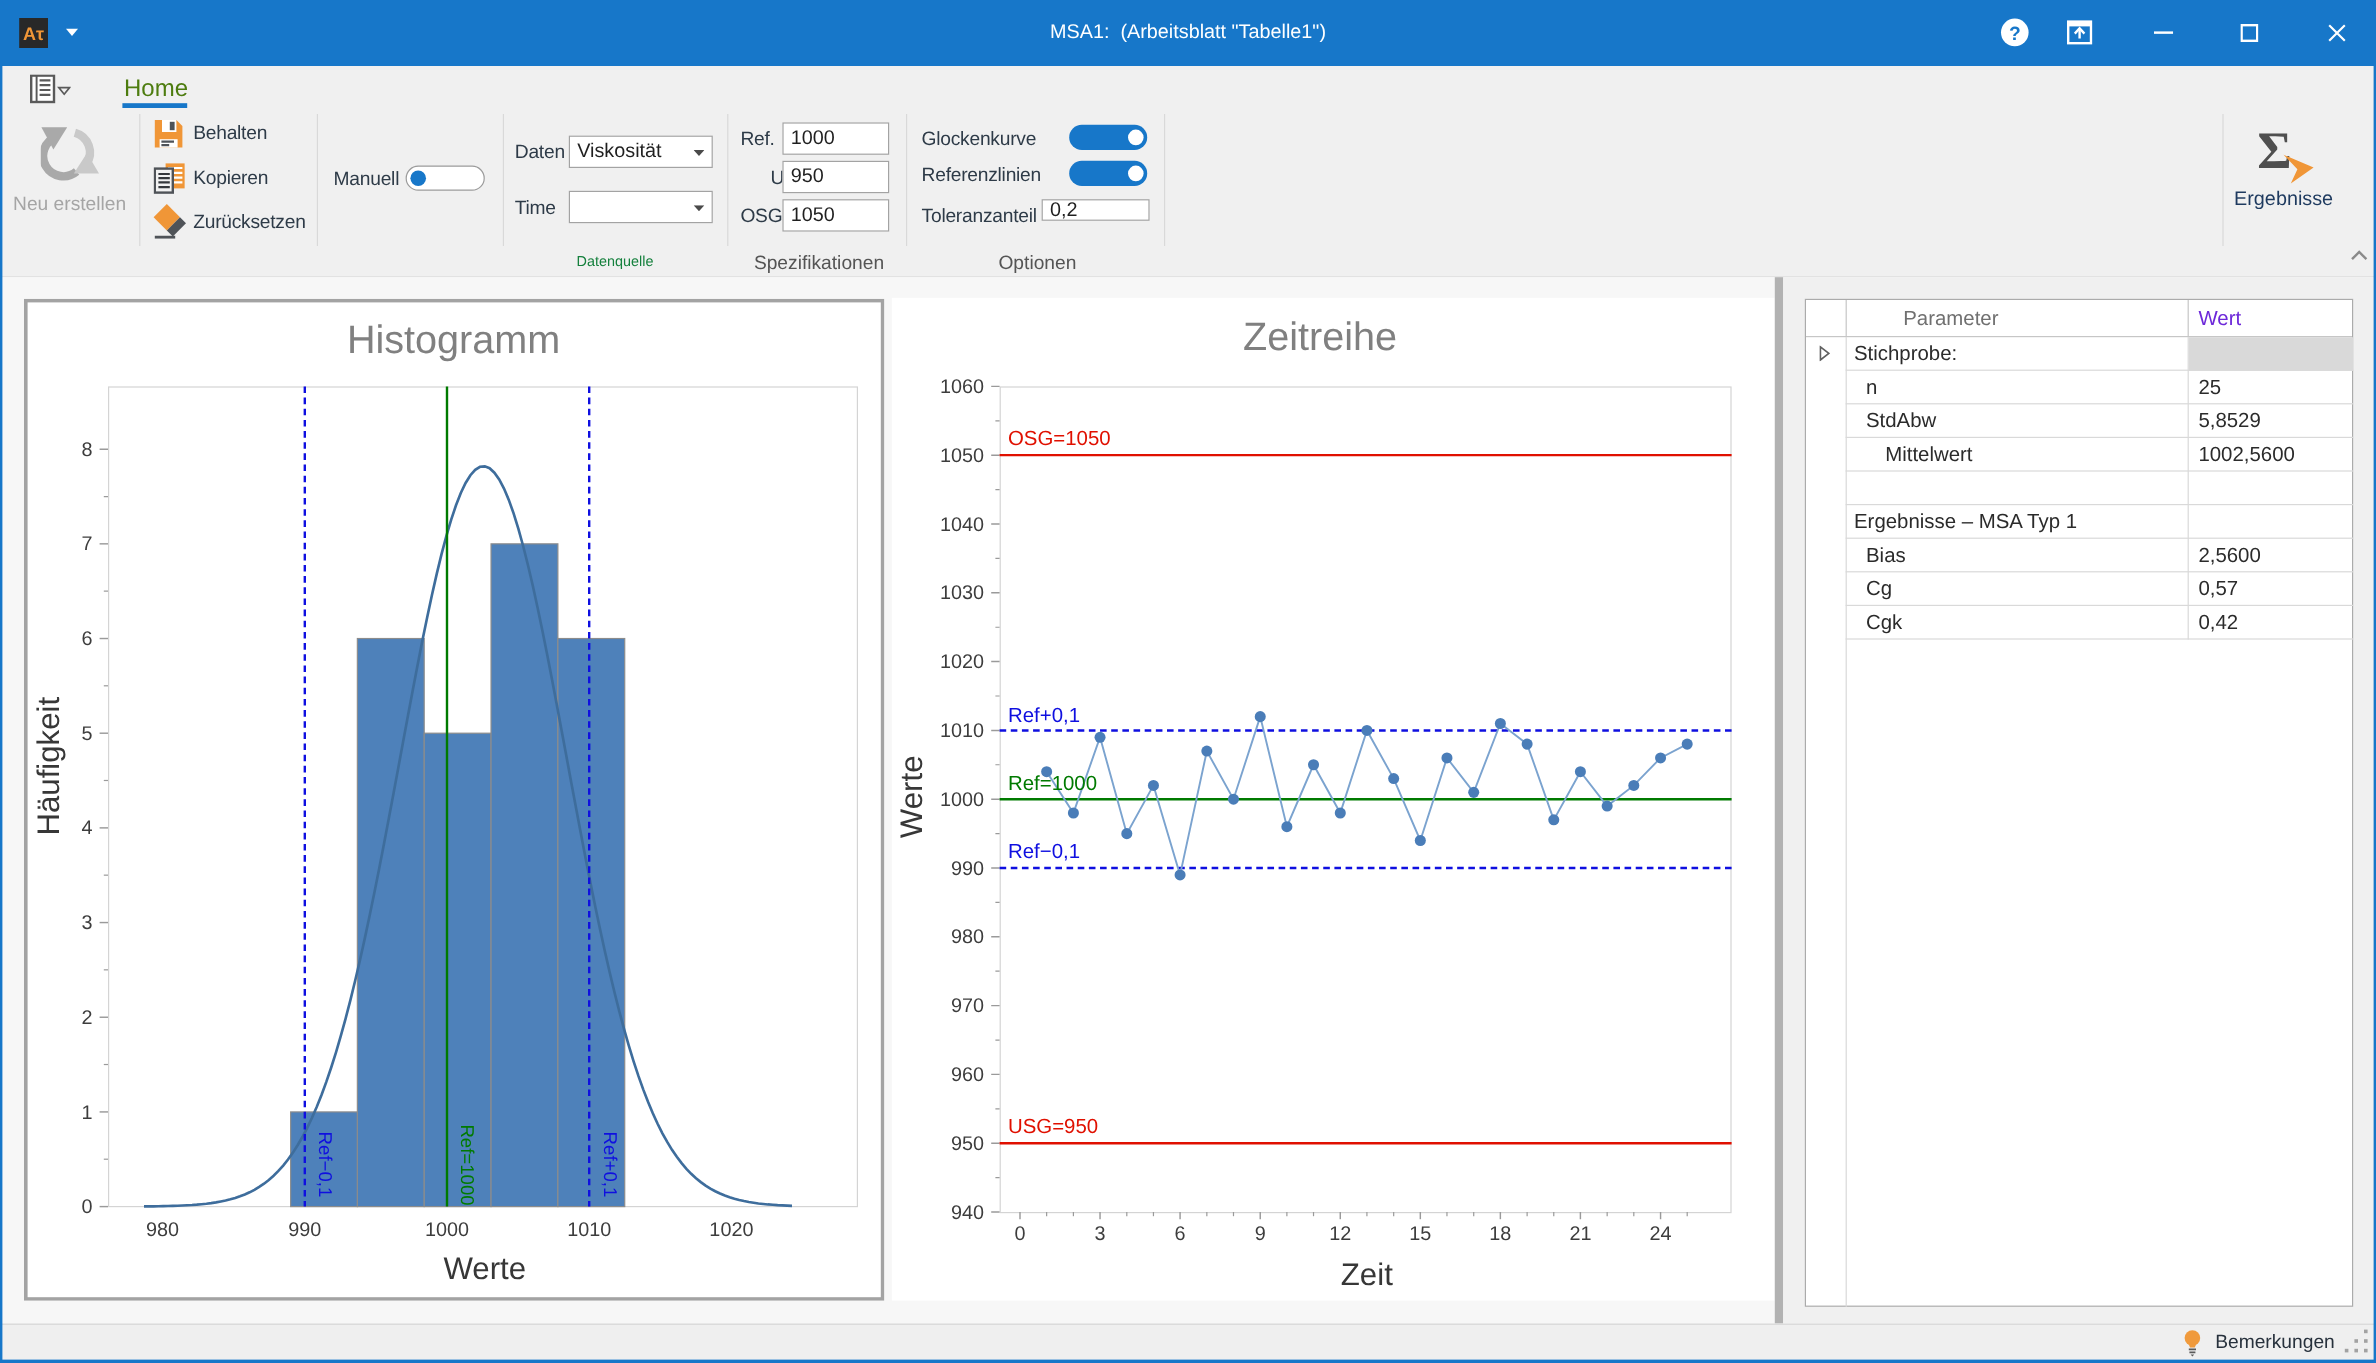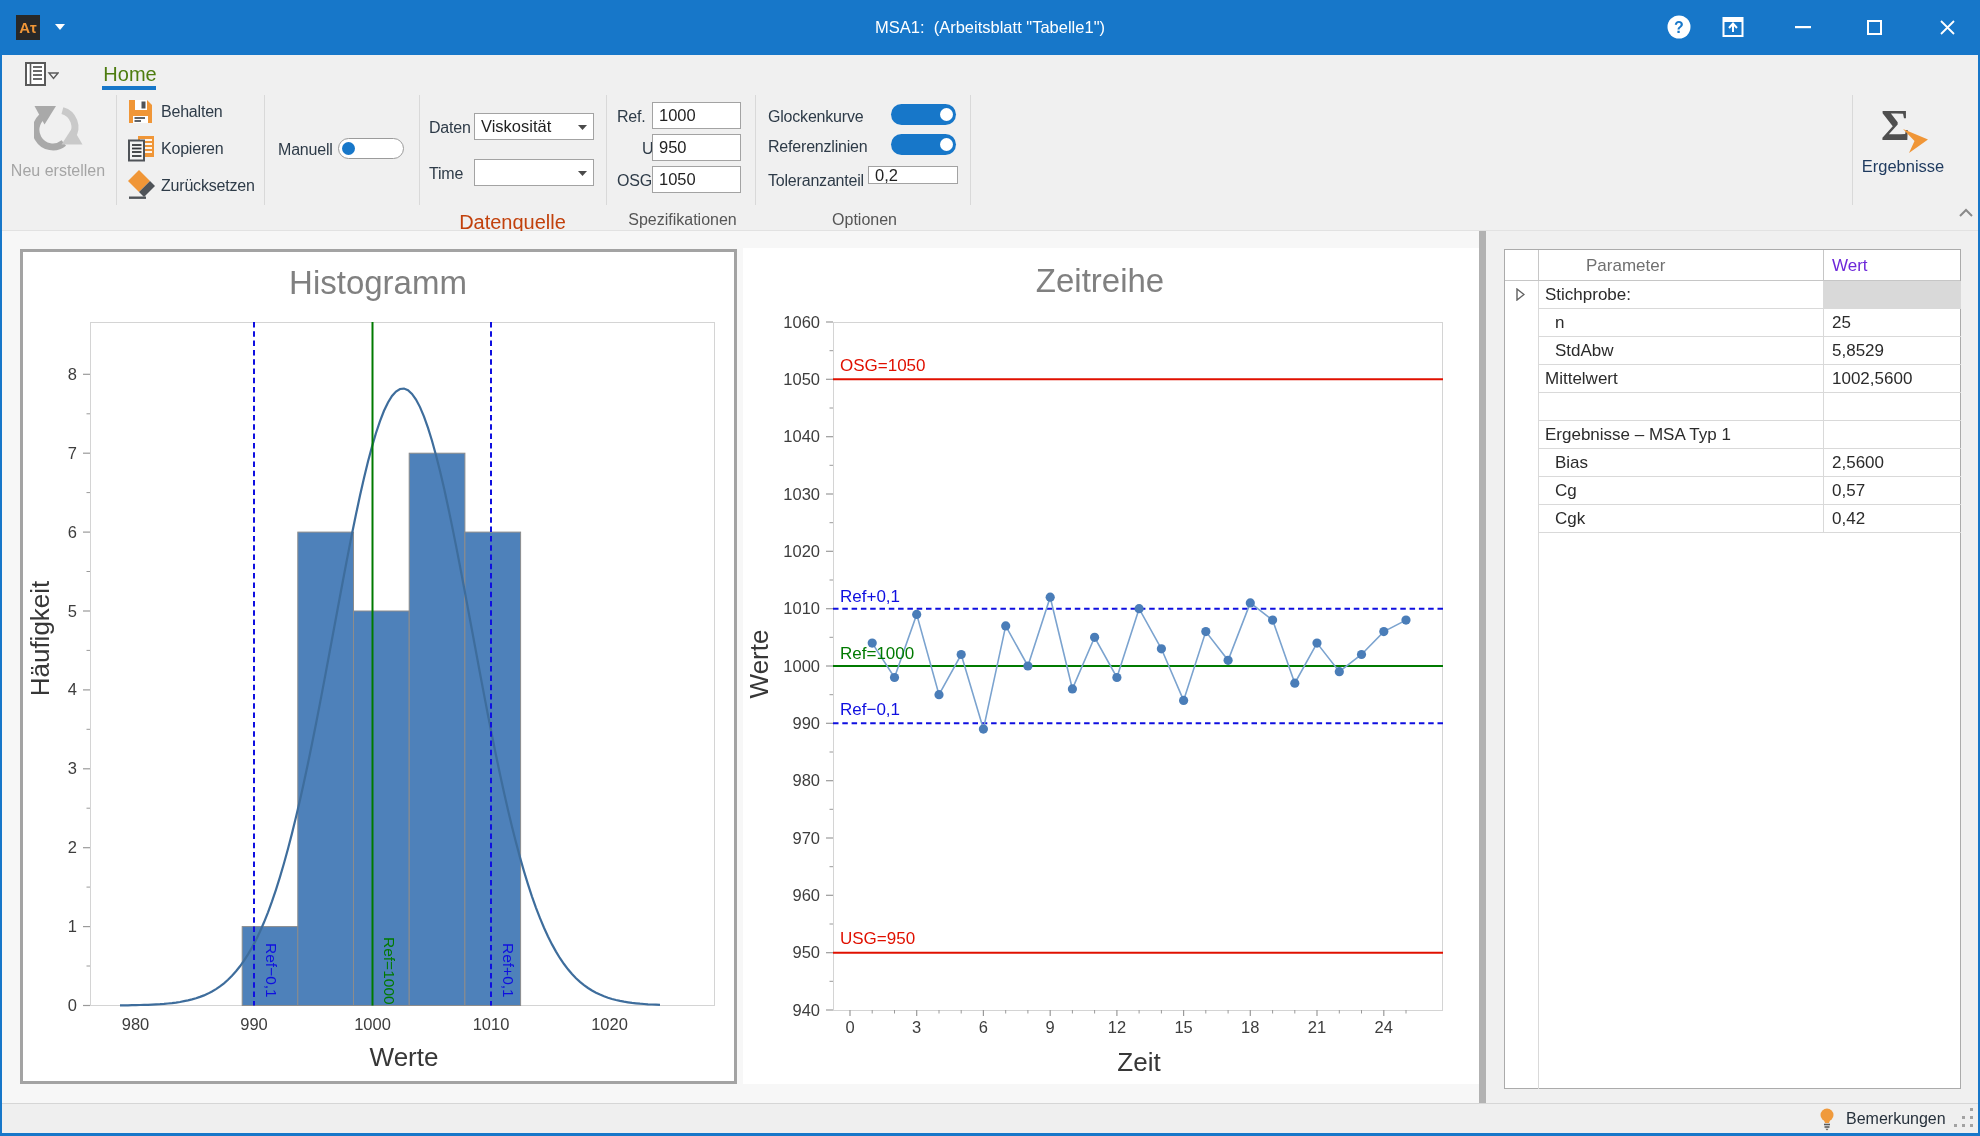--- a/index.html
+++ b/index.html
@@ -109,21 +109,21 @@
 <div class="abs rlbl" style="left:429px;top:119px;">Daten</div>
 <div class="abs inp" style="left:474px;top:113px;width:120px;height:27px;">Viskosität</div>
 <svg class="abs" style="left:578px;top:125px;" width="9" height="5" viewBox="0 0 9 5">
     <path d="M0,0 L9,0 L4.5,5 Z" fill="#4a4a4a"></path>
   </svg>
 <div class="abs rlbl" style="left:429px;top:165px;">Time</div>
 <div class="abs inp" style="left:474px;top:159px;width:120px;height:27px;"></div>
 <svg class="abs" style="left:578px;top:171px;" width="9" height="5" viewBox="0 0 9 5">
     <path d="M0,0 L9,0 L4.5,5 Z" fill="#4a4a4a"></path>
   </svg>
-<div class="abs" style="left:430px;top:211px;width:165px;text-align:center;color:#c2410c;font-size:20px;">Datenquelle</div>
+<div class="abs" style="left:430px;top:211px;width:165px;text-align:center;color:#15803d;font-size:12px;">Datenquelle</div>
 <div class="abs sep" style="left:606px;"></div>
 
 <div class="abs rlbl" style="left:617px;top:108px;">Ref.</div>
 <div class="abs inp" style="left:652px;top:102px;width:89px;height:27px;">1000</div>
 <div class="abs rlbl" style="left:617px;top:140px;margin-left:25px;">USG</div>
 <div class="abs inp" style="left:652px;top:134px;width:89px;height:27px;">950</div>
 <div class="abs rlbl" style="left:617px;top:172px;">OSG</div>
 <div class="abs inp" style="left:652px;top:166px;width:89px;height:27px;">1050</div>
 <div class="abs" style="left:600px;top:211px;width:165px;text-align:center;color:#555555;font-size:16px;">Spezifikationen</div>
 <div class="abs sep" style="left:755px;"></div>
@@ -343,21 +343,21 @@
 <div class="abs tcell" style="left:0;top:0;width:319px;height:28px;padding-left:50px;">n</div>
 <div class="abs tcell" style="left:327px;top:0;width:129px;height:28px;">25</div>
     </div>
 <div class="abs" style="left:0;top:56px;width:456px;height:28px;">
 <div class="abs" style="left:33px;top:27px;width:423px;height:1px;background:#d9d9d9;"></div>
 <div class="abs tcell" style="left:0;top:0;width:319px;height:28px;padding-left:50px;">StdAbw</div>
 <div class="abs tcell" style="left:327px;top:0;width:129px;height:28px;">5,8529</div>
     </div>
 <div class="abs" style="left:0;top:84px;width:456px;height:28px;">
 <div class="abs" style="left:33px;top:27px;width:423px;height:1px;background:#d9d9d9;"></div>
-<div class="abs tcell" style="left:0;top:0;width:319px;height:28px;padding-left:40px;">Mittelwert</div>
+<div class="abs tcell" style="left:0;top:0;width:319px;height:28px;padding-left:66px;">Mittelwert</div>
 <div class="abs tcell" style="left:327px;top:0;width:129px;height:28px;">1002,5600</div>
     </div>
 <div class="abs" style="left:0;top:112px;width:456px;height:28px;">
 <div class="abs" style="left:33px;top:27px;width:423px;height:1px;background:#d9d9d9;"></div>
 <div class="abs tcell" style="left:0;top:0;width:319px;height:28px;padding-left:40px;"></div>
 <div class="abs tcell" style="left:327px;top:0;width:129px;height:28px;"></div>
     </div>
 <div class="abs" style="left:0;top:140px;width:456px;height:28px;">
 <div class="abs" style="left:33px;top:27px;width:423px;height:1px;background:#d9d9d9;"></div>
 <div class="abs tcell" style="left:0;top:0;width:319px;height:28px;padding-left:40px;">Ergebnisse – MSA Typ 1</div>

